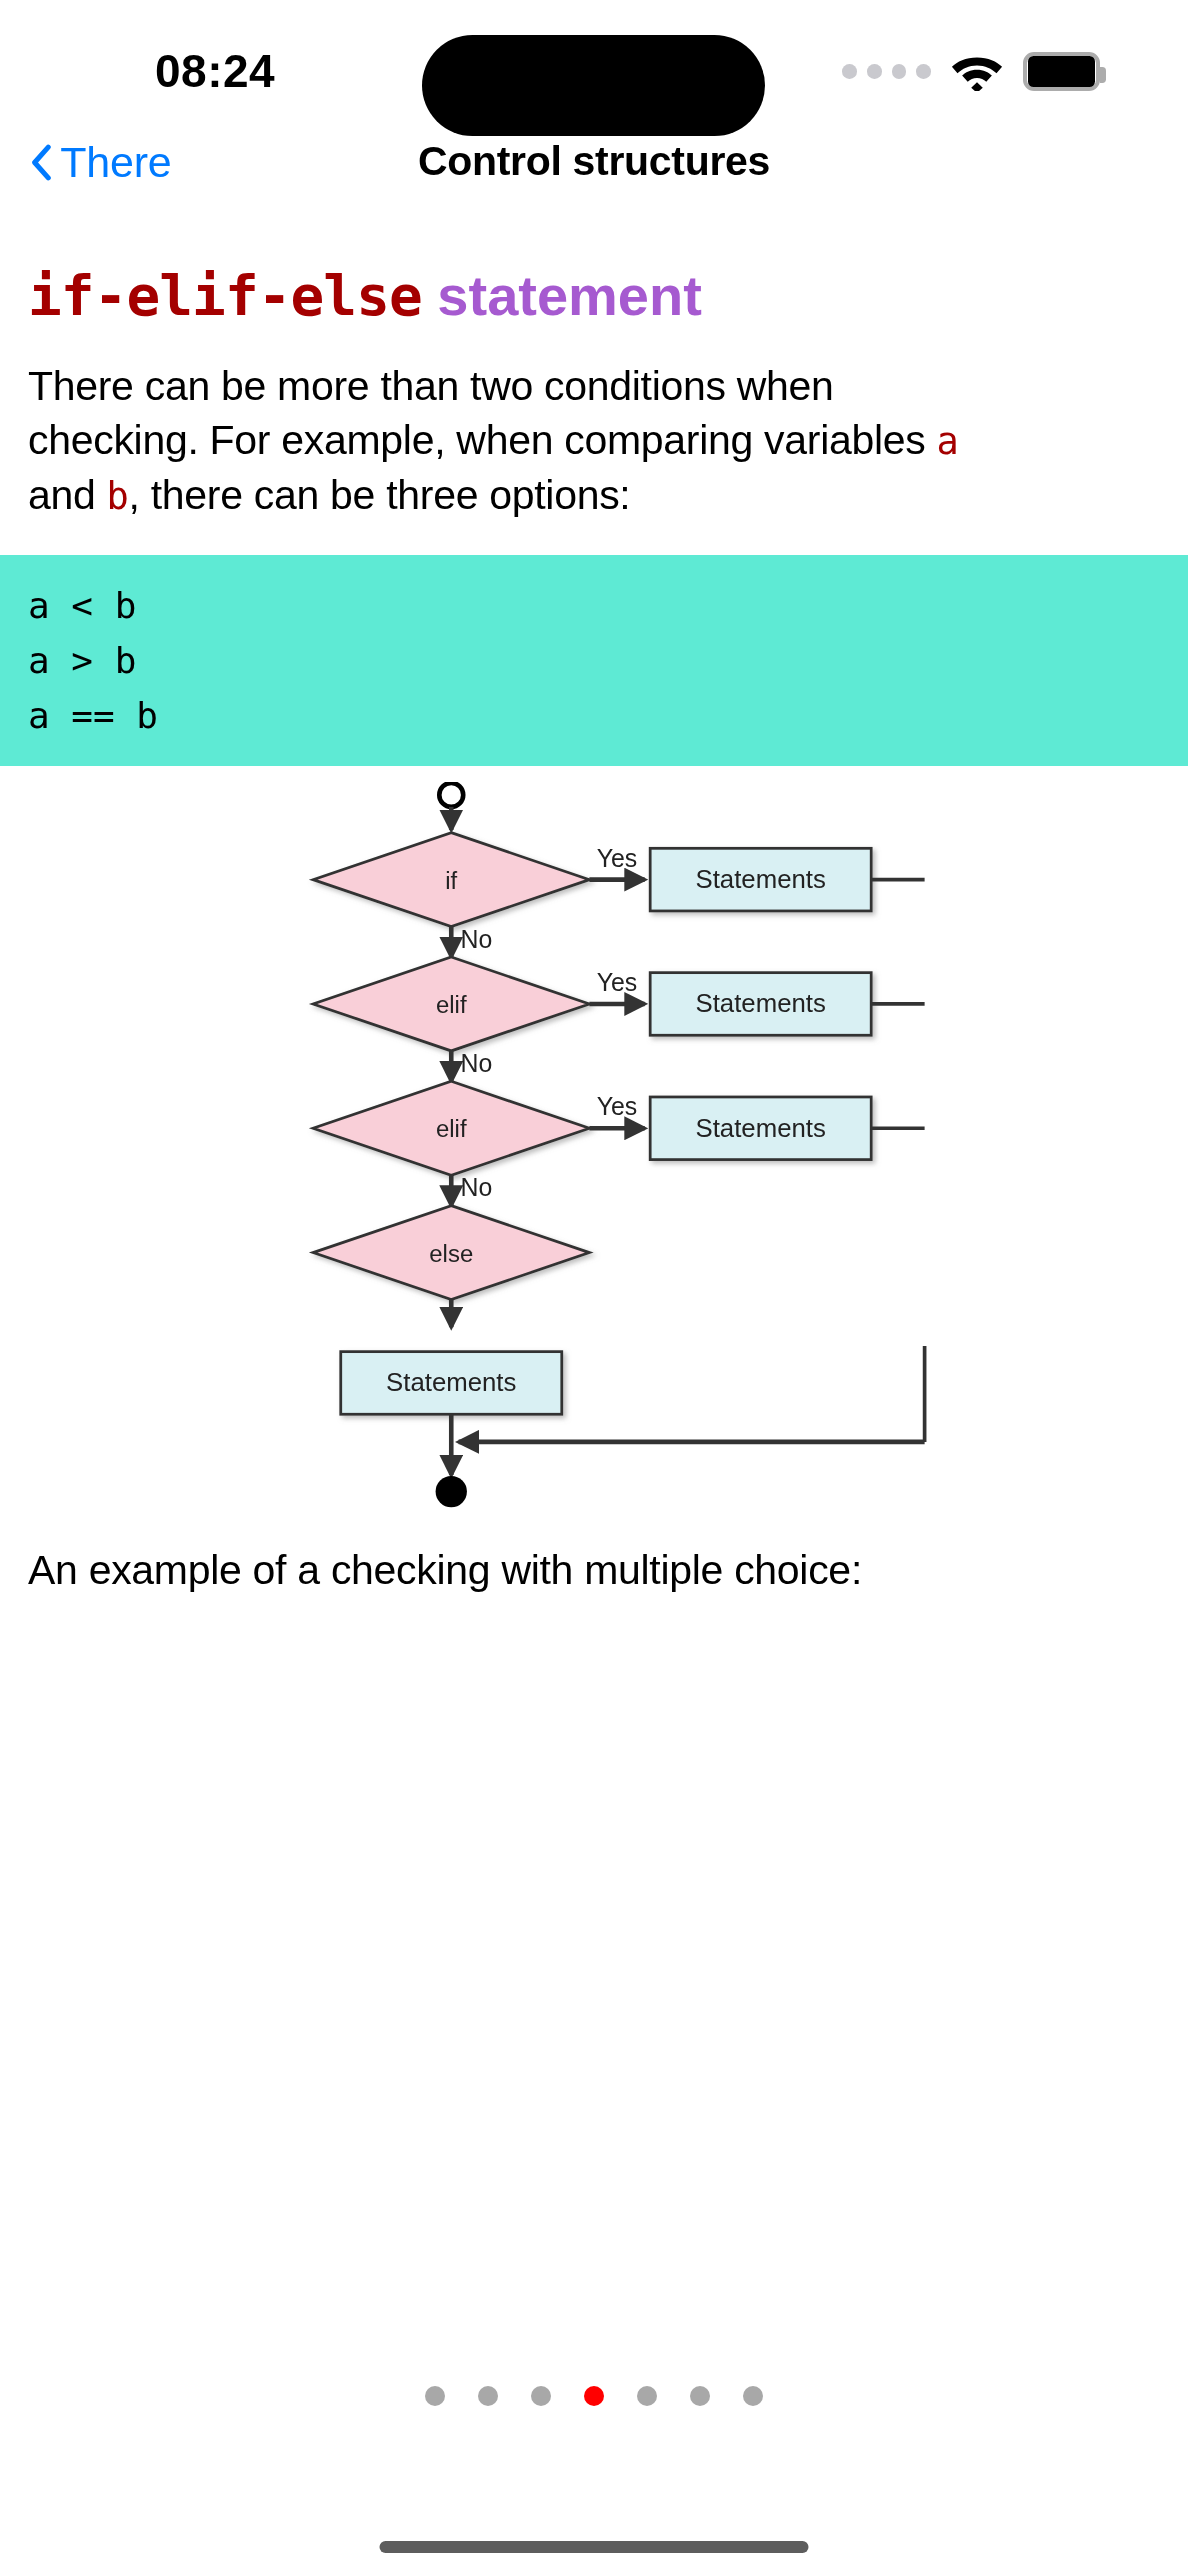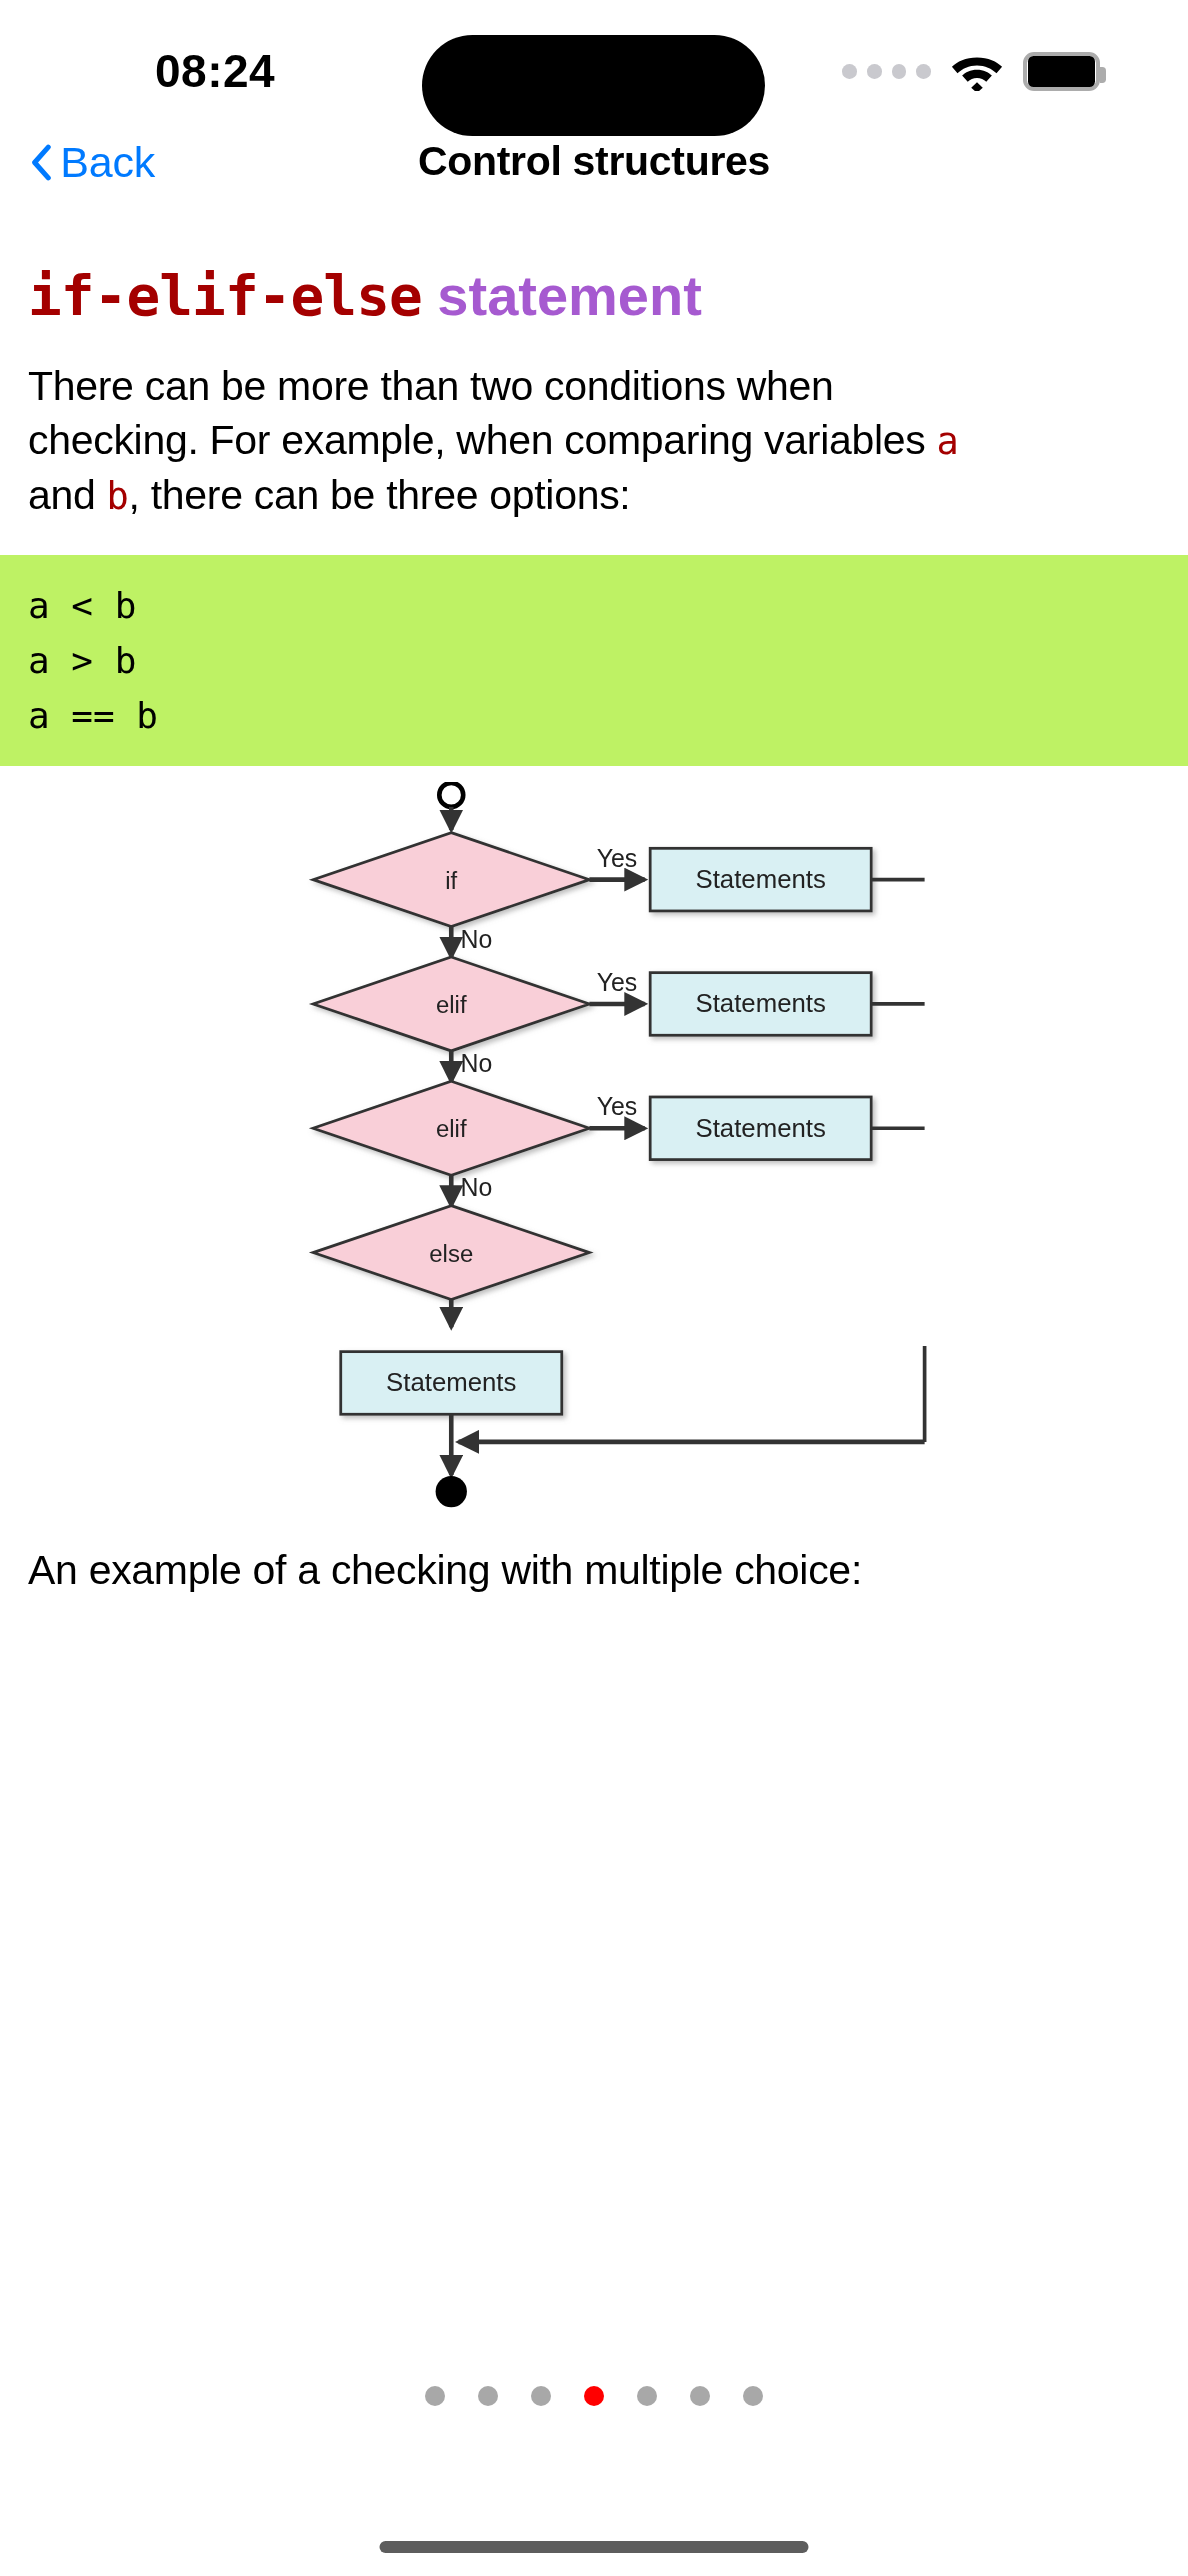--- a/index.html
+++ b/index.html
@@ -141,21 +141,21 @@
     color: #a40000;
     font-size: 37px;
   }
   .inline-code {
     font-family: "DejaVu Sans Mono", "Liberation Mono", monospace;
     color: #a40000;
     font-size: 37px;
   }
 
   pre.code-block {
-    background: #bef264;
+    background: #5eead4;
     margin-top: 33px;
     padding: 24px 28px 22px 28px;
     font-family: "DejaVu Sans Mono", "Liberation Mono", monospace;
     font-size: 36px;
     line-height: 1.52;
     color: #000;
     white-space: pre;
     overflow: hidden;
   }
   pre.code-block.wide {
@@ -225,21 +225,21 @@
         <b></b>
       </span>
   </div>
 </div>
 
 <div class="nav-bar">
   <div class="back-btn">
     <svg class="chev" viewBox="0 0 22 40">
       <polyline points="19,3 4,20 19,37" fill="none" stroke="#007aff" stroke-width="5.5" stroke-linecap="round" stroke-linejoin="round"></polyline>
     </svg>
-    <span class="back-label">Back</span>
+    <span class="back-label">There</span>
   </div>
   <div class="nav-title">Control structures</div>
 </div>
 
 <div class="content">
 
   <h1 class="page-heading">
     <span class="mono-red">if-elif-else</span>
     <span class="kw-purple">statement</span>
   </h1>

